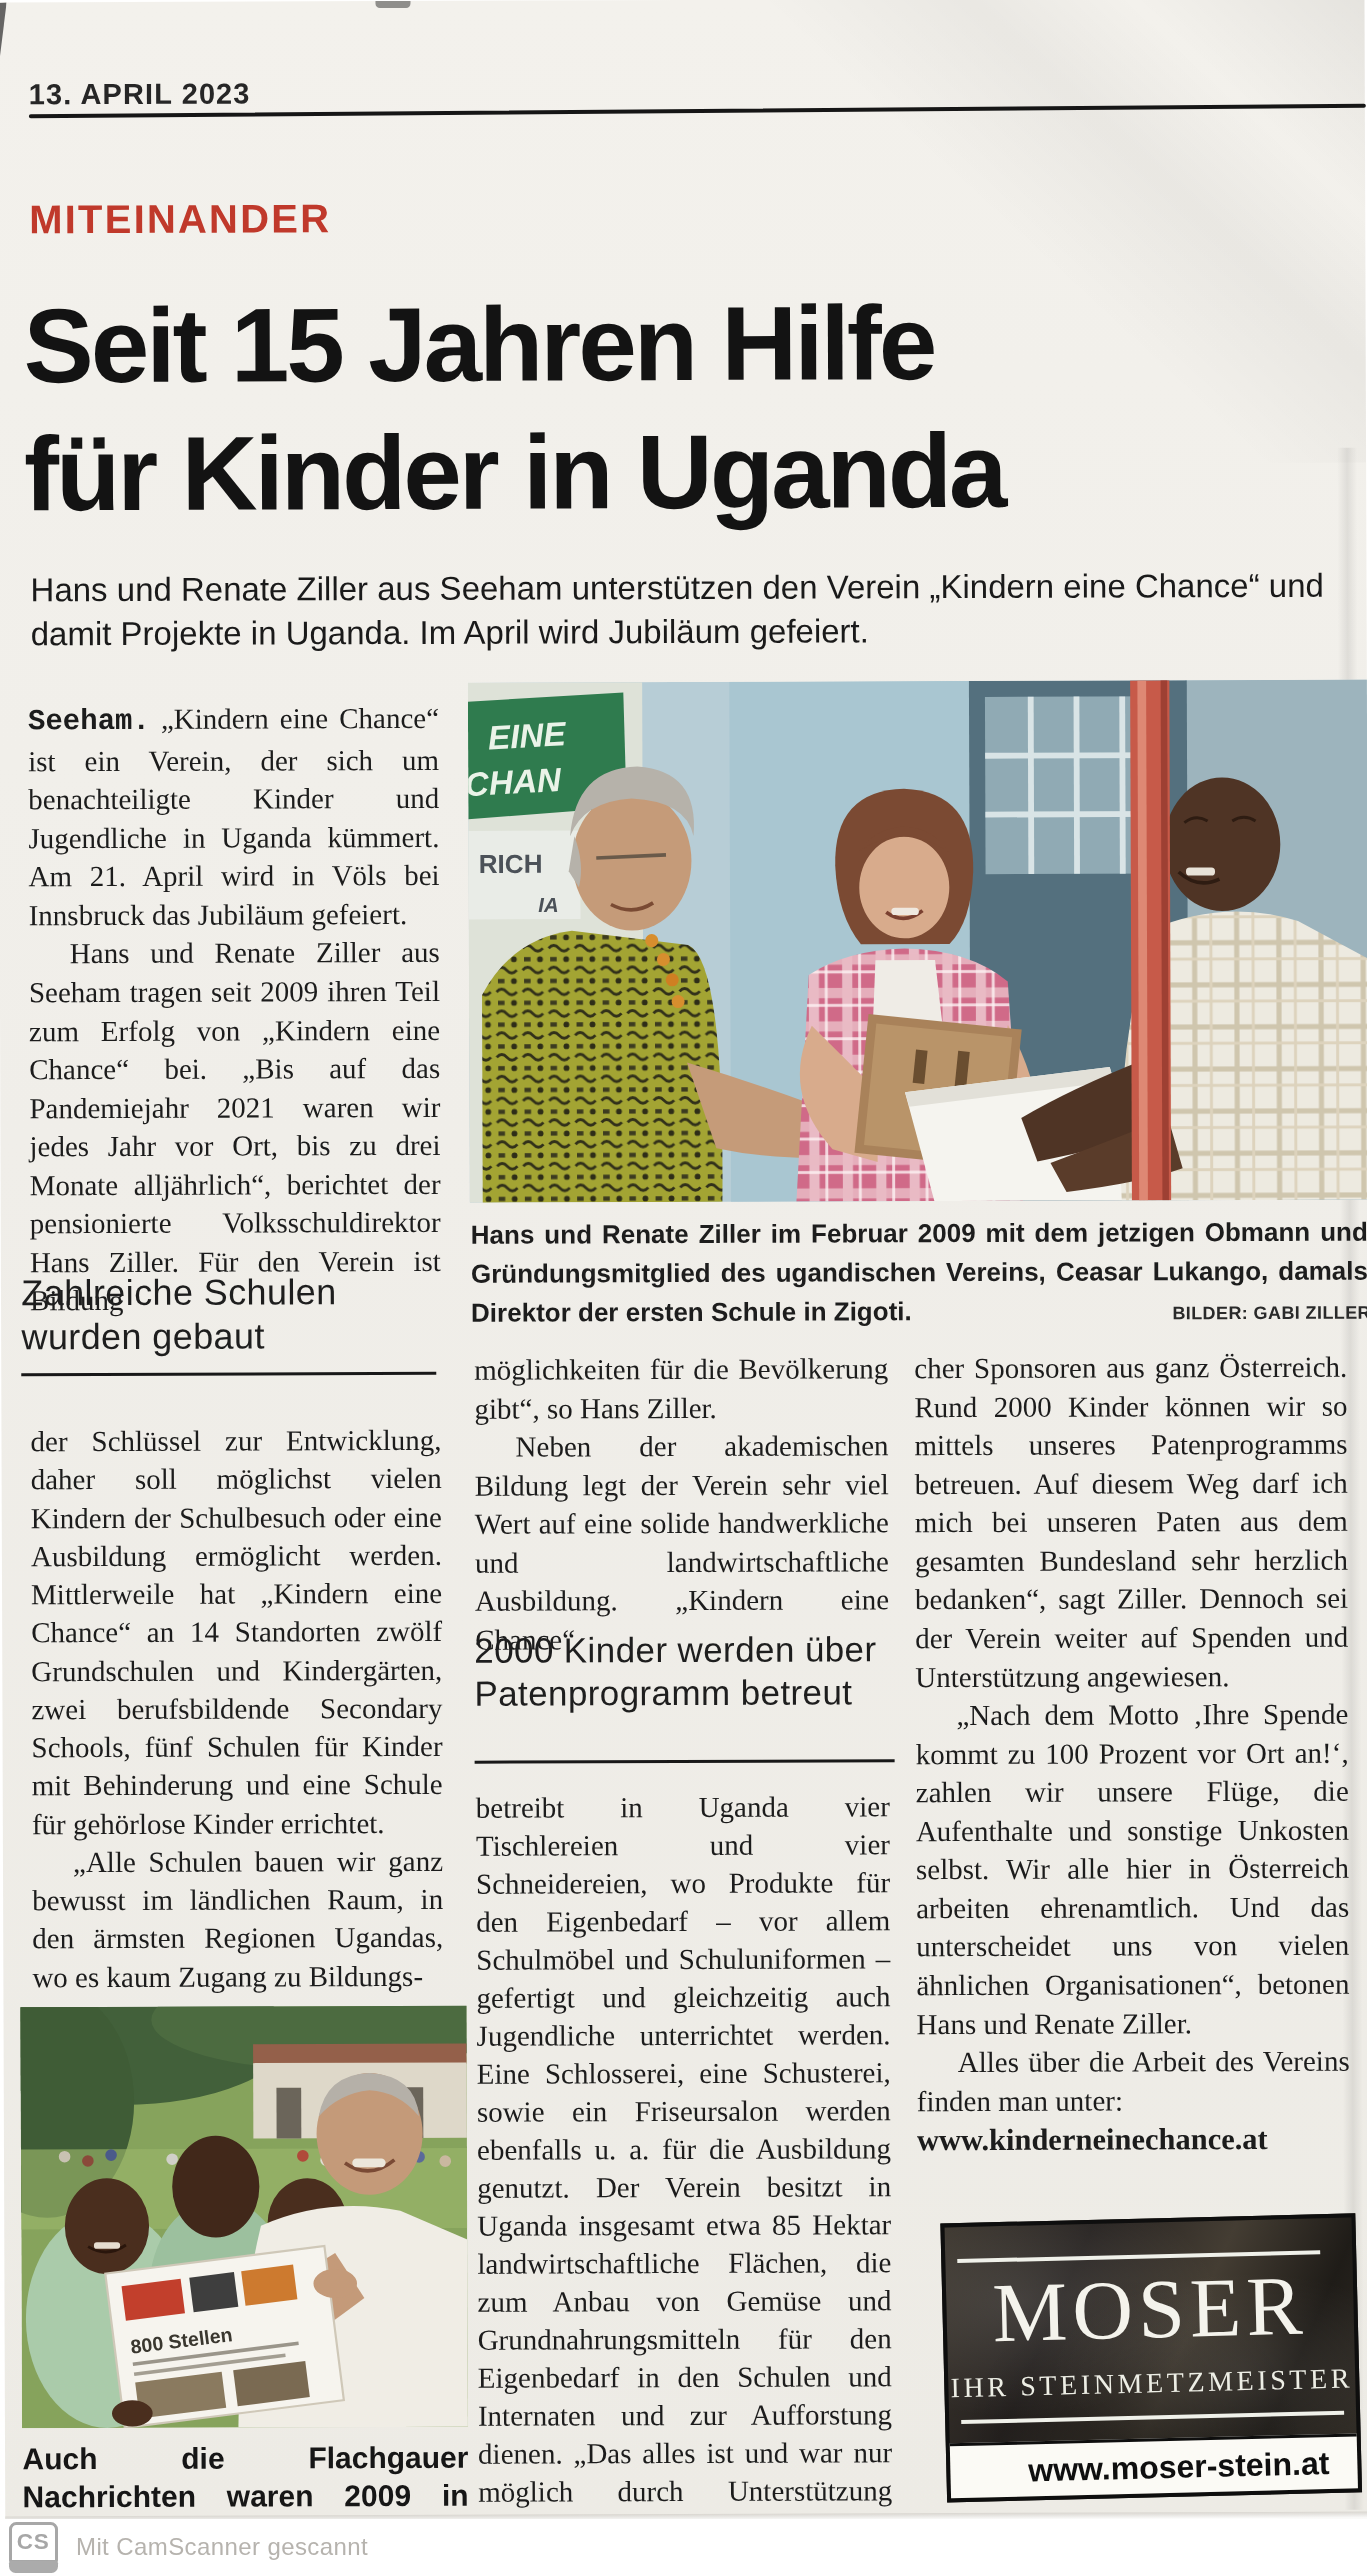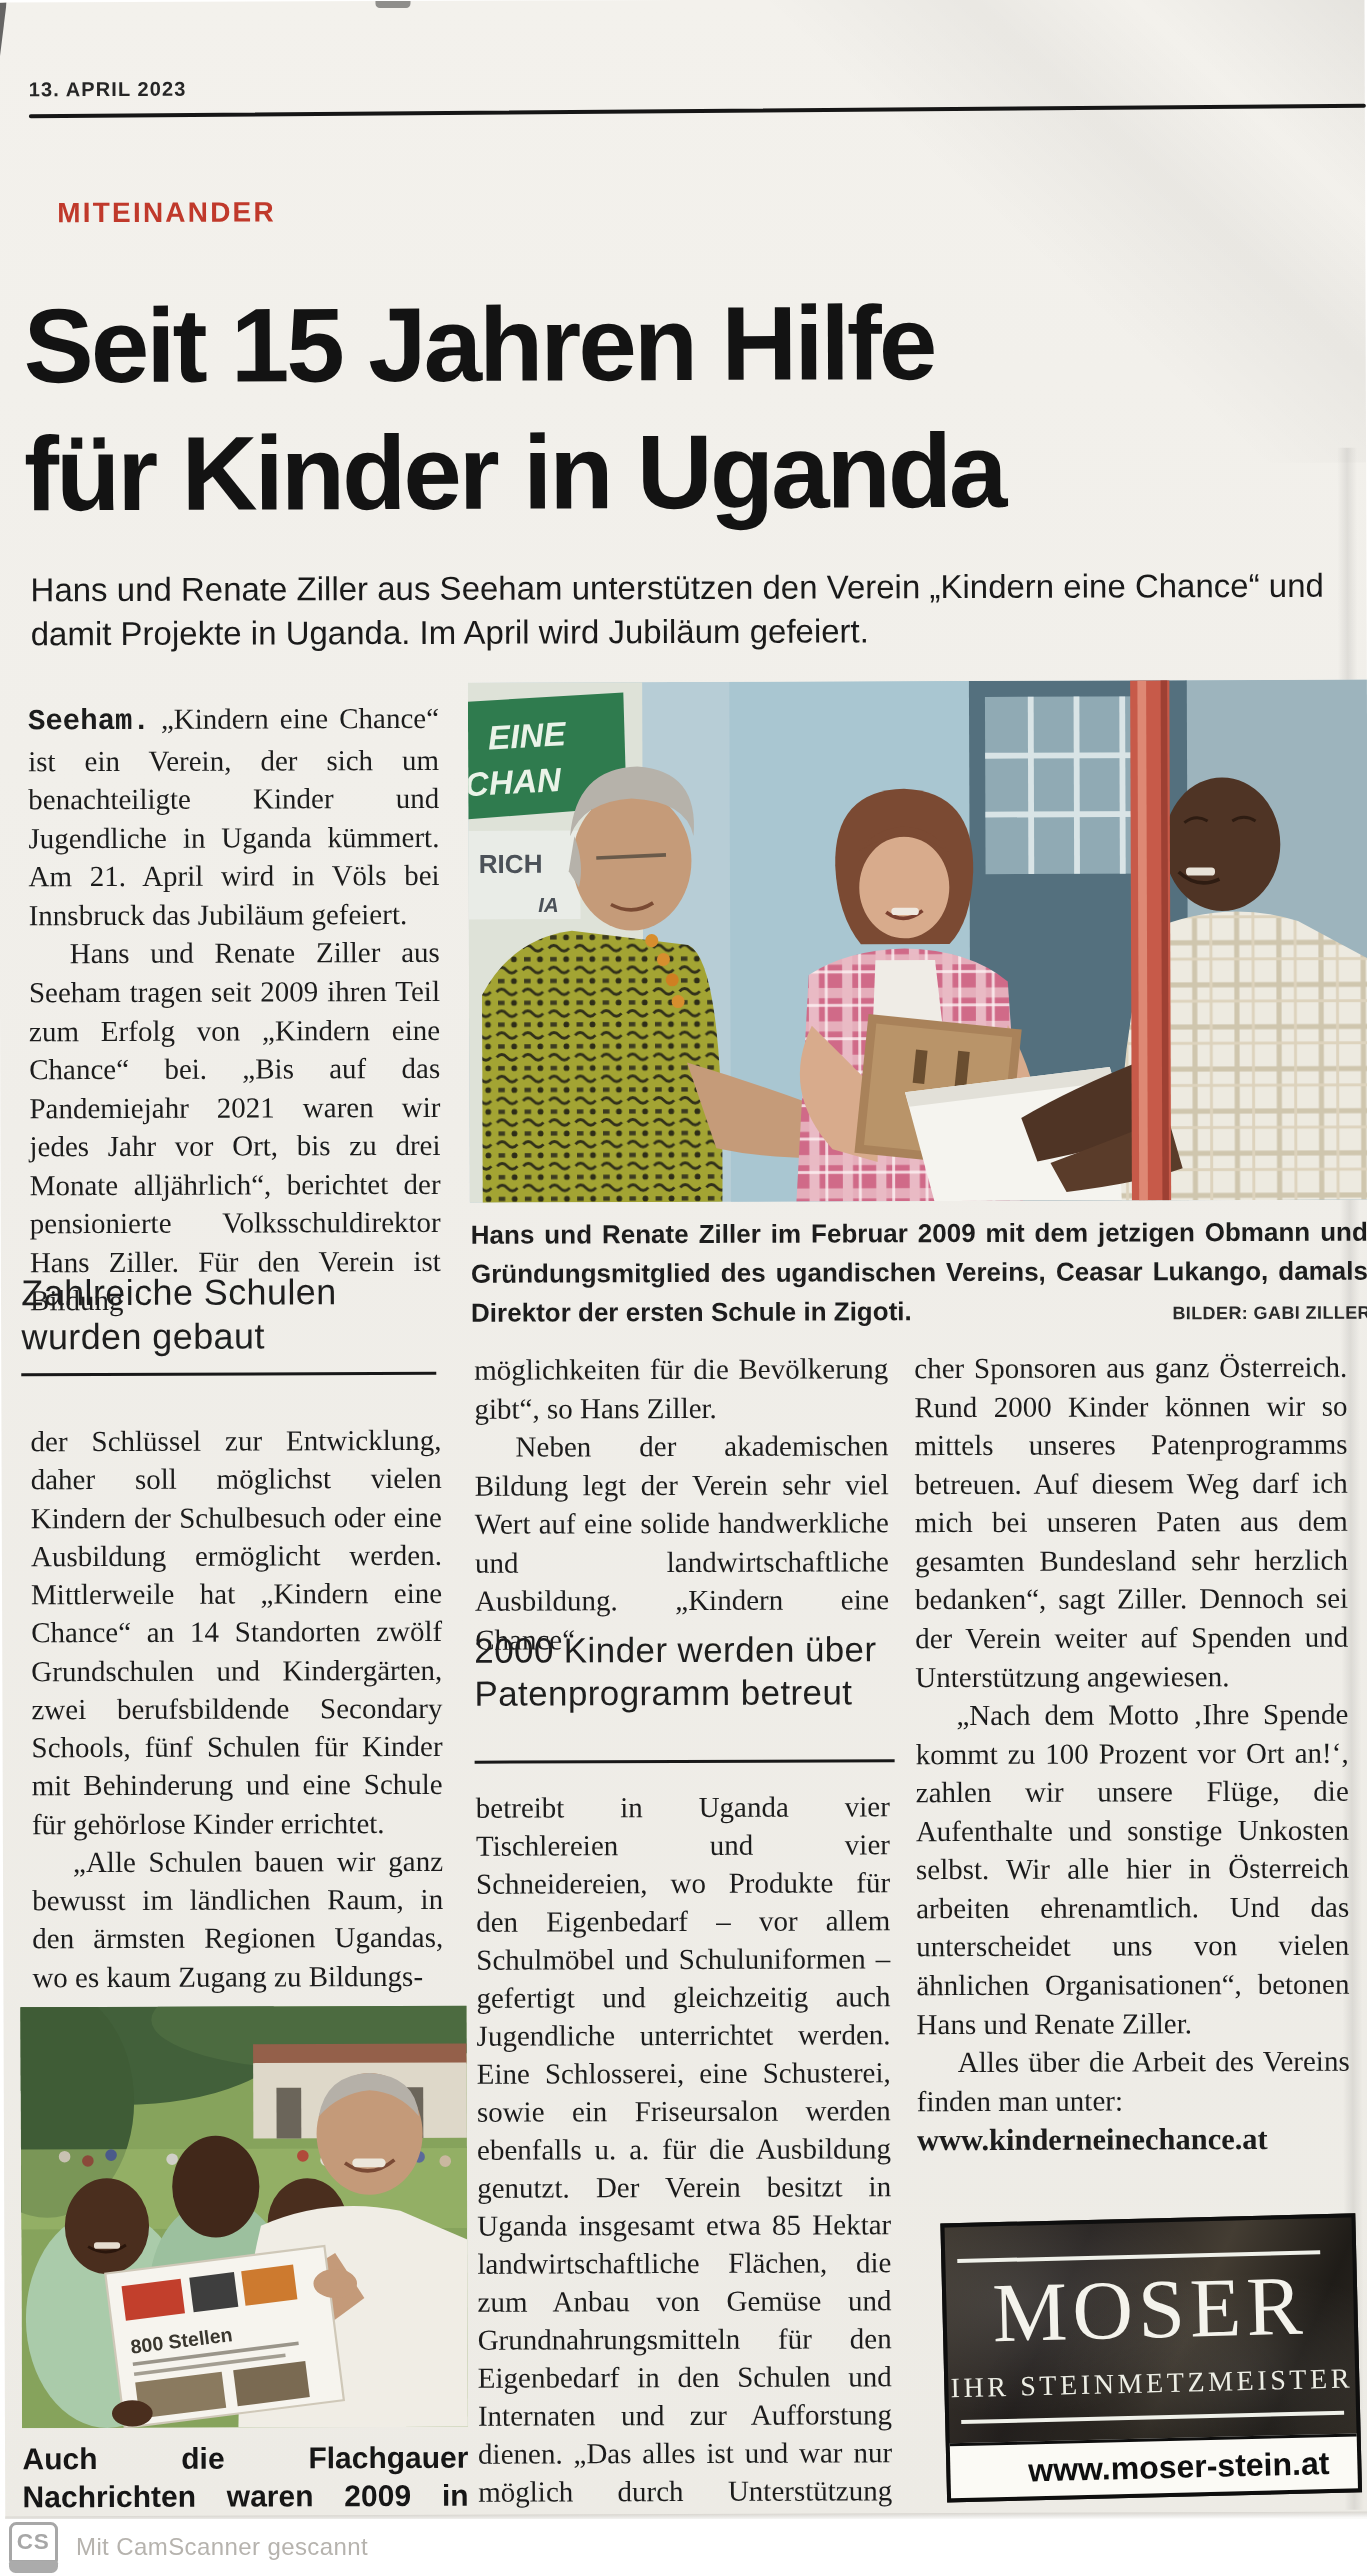--- a/index.html
+++ b/index.html
@@ -9,23 +9,23 @@
     font-family:"Liberation Sans",sans-serif;
     -webkit-font-smoothing:antialiased;
   }
   .sheet{
     position:absolute;left:0;top:0;width:1368px;height:2521px;
     background:linear-gradient(180deg,#f3f1ec 0%,#f0eee9 45%,#edebe5 100%);
     transform:rotate(-0.2deg);transform-origin:50% 40%;
   }
   .abs{position:absolute;}
   
-  .date{left:32px;top:76px;font-size:20px;font-weight:700;letter-spacing:1.1px;color:#262626;}
+  .date{left:32px;top:76px;font-size:29px;font-weight:700;letter-spacing:1.1px;color:#262626;}
   .top-rule{left:32px;top:109px;width:1337px;height:4.4px;background:#161616;transform:rotate(-0.25deg);border-radius:2.2px;}
-  .kicker{left:32px;top:195px;font-size:28px;font-weight:700;letter-spacing:2.2px;margin-left:28px;}
+  .kicker{left:32px;top:195px;font-size:40px;font-weight:700;letter-spacing:2.2px;}
   .headline{left:26px;top:280px;width:1278px;font-size:105px;line-height:1.22;font-weight:700;letter-spacing:-2.9px;color:#131313;}
   .standfirst{left:32px;top:566px;width:1311px;font-size:33px;line-height:1.33;color:#1a1a1a;}
   .body-col{font-family:"Liberation Serif",serif;font-size:29px;line-height:1.33;color:#1c1c1c;text-align:justify;hyphens:auto;-webkit-hyphens:auto;}
   .body-col p{margin:0;}
   .para-indent{text-indent:41px;}
   .lead{font-weight:700;font-family:Liberation Mono, monospace;}
   .col-left{left:29px;top:698px;width:411px;}
   .col-left2{left:29px;top:1420px;width:411px;line-height:1.32;}
   .col-middle{left:473px;top:1350px;width:414px;}
   .col-middle2{left:473px;top:1789px;width:414px;line-height:1.31;}

